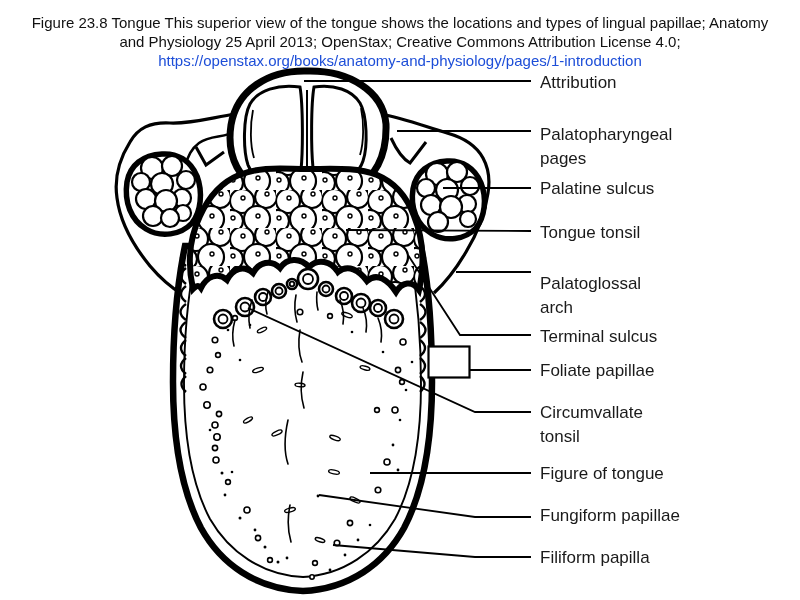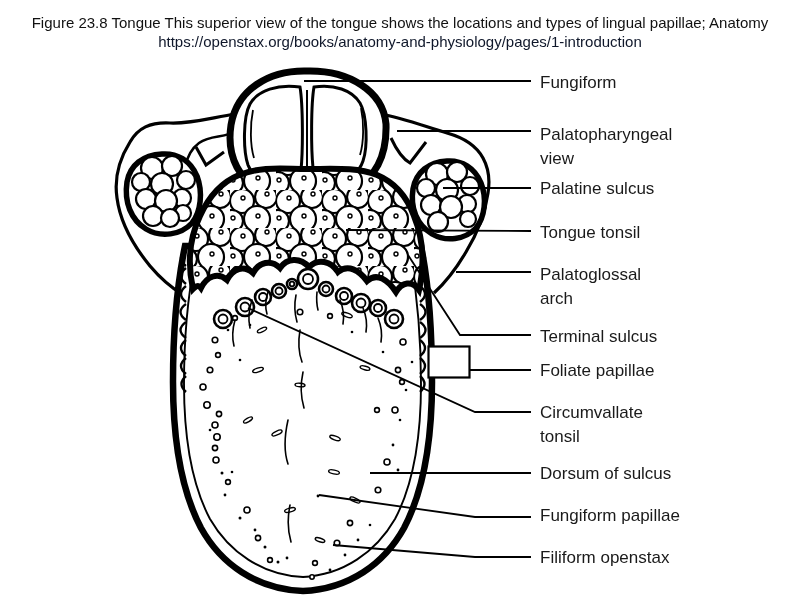--- a/index.html
+++ b/index.html
@@ -2,21 +2,21 @@
 <html><head>
 <meta charset="utf-8">
 <style>
   html,body{margin:0;padding:0;background:#fff;}
   .page{position:relative;width:800px;height:600px;background:#ffffff;overflow:hidden;
         font-family:Liberation Sans, sans-serif;}
   
   .caption{position:absolute;top:13px;left:0;width:800px;text-align:center;
            font-size:15px;line-height:19px;color:#111;}
   .caption div{white-space:nowrap;}
-  .caption-link{color:#0f172a;text-decoration:none;cursor:pointer;}
+  .caption-link{color:#1d4ed8;text-decoration:none;cursor:pointer;}
   
   .lbl{position:absolute;left:540px;width:175px;font-size:17px;line-height:24px;
        color:#1a1a1a;}
   .w150{width:150px;} .w125{width:125px;} .w120{width:120px;}
   svg{position:absolute;top:0;left:0;}
   
   .ink{stroke:#000;fill:none;}
   .white{fill:#fff;stroke:#000;}
   .berry{fill:#fff;stroke:#000;stroke-width:2.2;}
   .cell-ring{fill:none;stroke:#000;stroke-width:1.4;}
@@ -28,20 +28,21 @@
   .tex{stroke:#000;fill:none;stroke-width:1.6;stroke-linecap:round;}
   .leader{stroke:#000;stroke-width:1.8;fill:none;}
 </style>
 </head>
 <body>
 
 <div class="page">
 
   <div class="caption">
     <div>Figure 23.8 Tongue This superior view of the tongue shows the locations and types of lingual papillae; Anatomy</div>
+    <div>and Physiology 25 April 2013; OpenStax; Creative Commons Attribution License 4.0;</div>
     <div><a class="caption-link">https://openstax.org/books/anatomy-and-physiology/pages/1-introduction</a></div>
   </div>
 
   <svg width="800" height="600" viewBox="0 0 800 600">
     <defs>
       <pattern id="cells" x="0" y="0" width="46" height="38" patternUnits="userSpaceOnUse">
         <rect width="46" height="38" fill="#fff"></rect>
         <circle cx="12" cy="11" r="12" class="berry"></circle>
         <circle cx="36" cy="7" r="11" class="berry"></circle>
         <circle cx="2" cy="31" r="11" class="berry"></circle>
@@ -240,25 +241,25 @@
       <path d="M456,272 L531,272"></path>
       <path d="M408,255 L460,335 L531,335"></path>
       <path d="M469,370 L531,370"></path>
       <path d="M248,308 L475,412 L531,412"></path>
       <path d="M370,473 L531,473"></path>
       <path d="M319,495 L475,517 L531,517"></path>
       <path d="M333,545 L475,557 L531,557"></path>
     </g>
   </svg>
 
-  <div class="lbl" style="top:71px">Fungiform</div>
-  <div class="lbl w150" style="top:123px">Palatopharyngeal view</div>
+  <div class="lbl" style="top:71px">Attribution</div>
+  <div class="lbl w150" style="top:123px">Palatopharyngeal pages</div>
   <div class="lbl" style="top:177px">Palatine sulcus</div>
   <div class="lbl" style="top:221px">Tongue tonsil</div>
-  <div class="lbl w120" style="top:263px">Palatoglossal arch</div>
+  <div class="lbl w120" style="top:272px">Palatoglossal arch</div>
   <div class="lbl" style="top:359px">Foliate papillae</div>
   <div class="lbl" style="top:325px">Terminal sulcus</div>
   <div class="lbl w125" style="top:401px">Circumvallate tonsil</div>
-  <div class="lbl" style="top:462px">Dorsum of sulcus</div>
+  <div class="lbl" style="top:462px">Figure of tongue</div>
   <div class="lbl" style="top:504px">Fungiform papillae</div>
-  <div class="lbl" style="top:546px">Filiform openstax</div>
+  <div class="lbl" style="top:546px">Filiform papilla</div>
 
 </div>
 
 </body></html>

